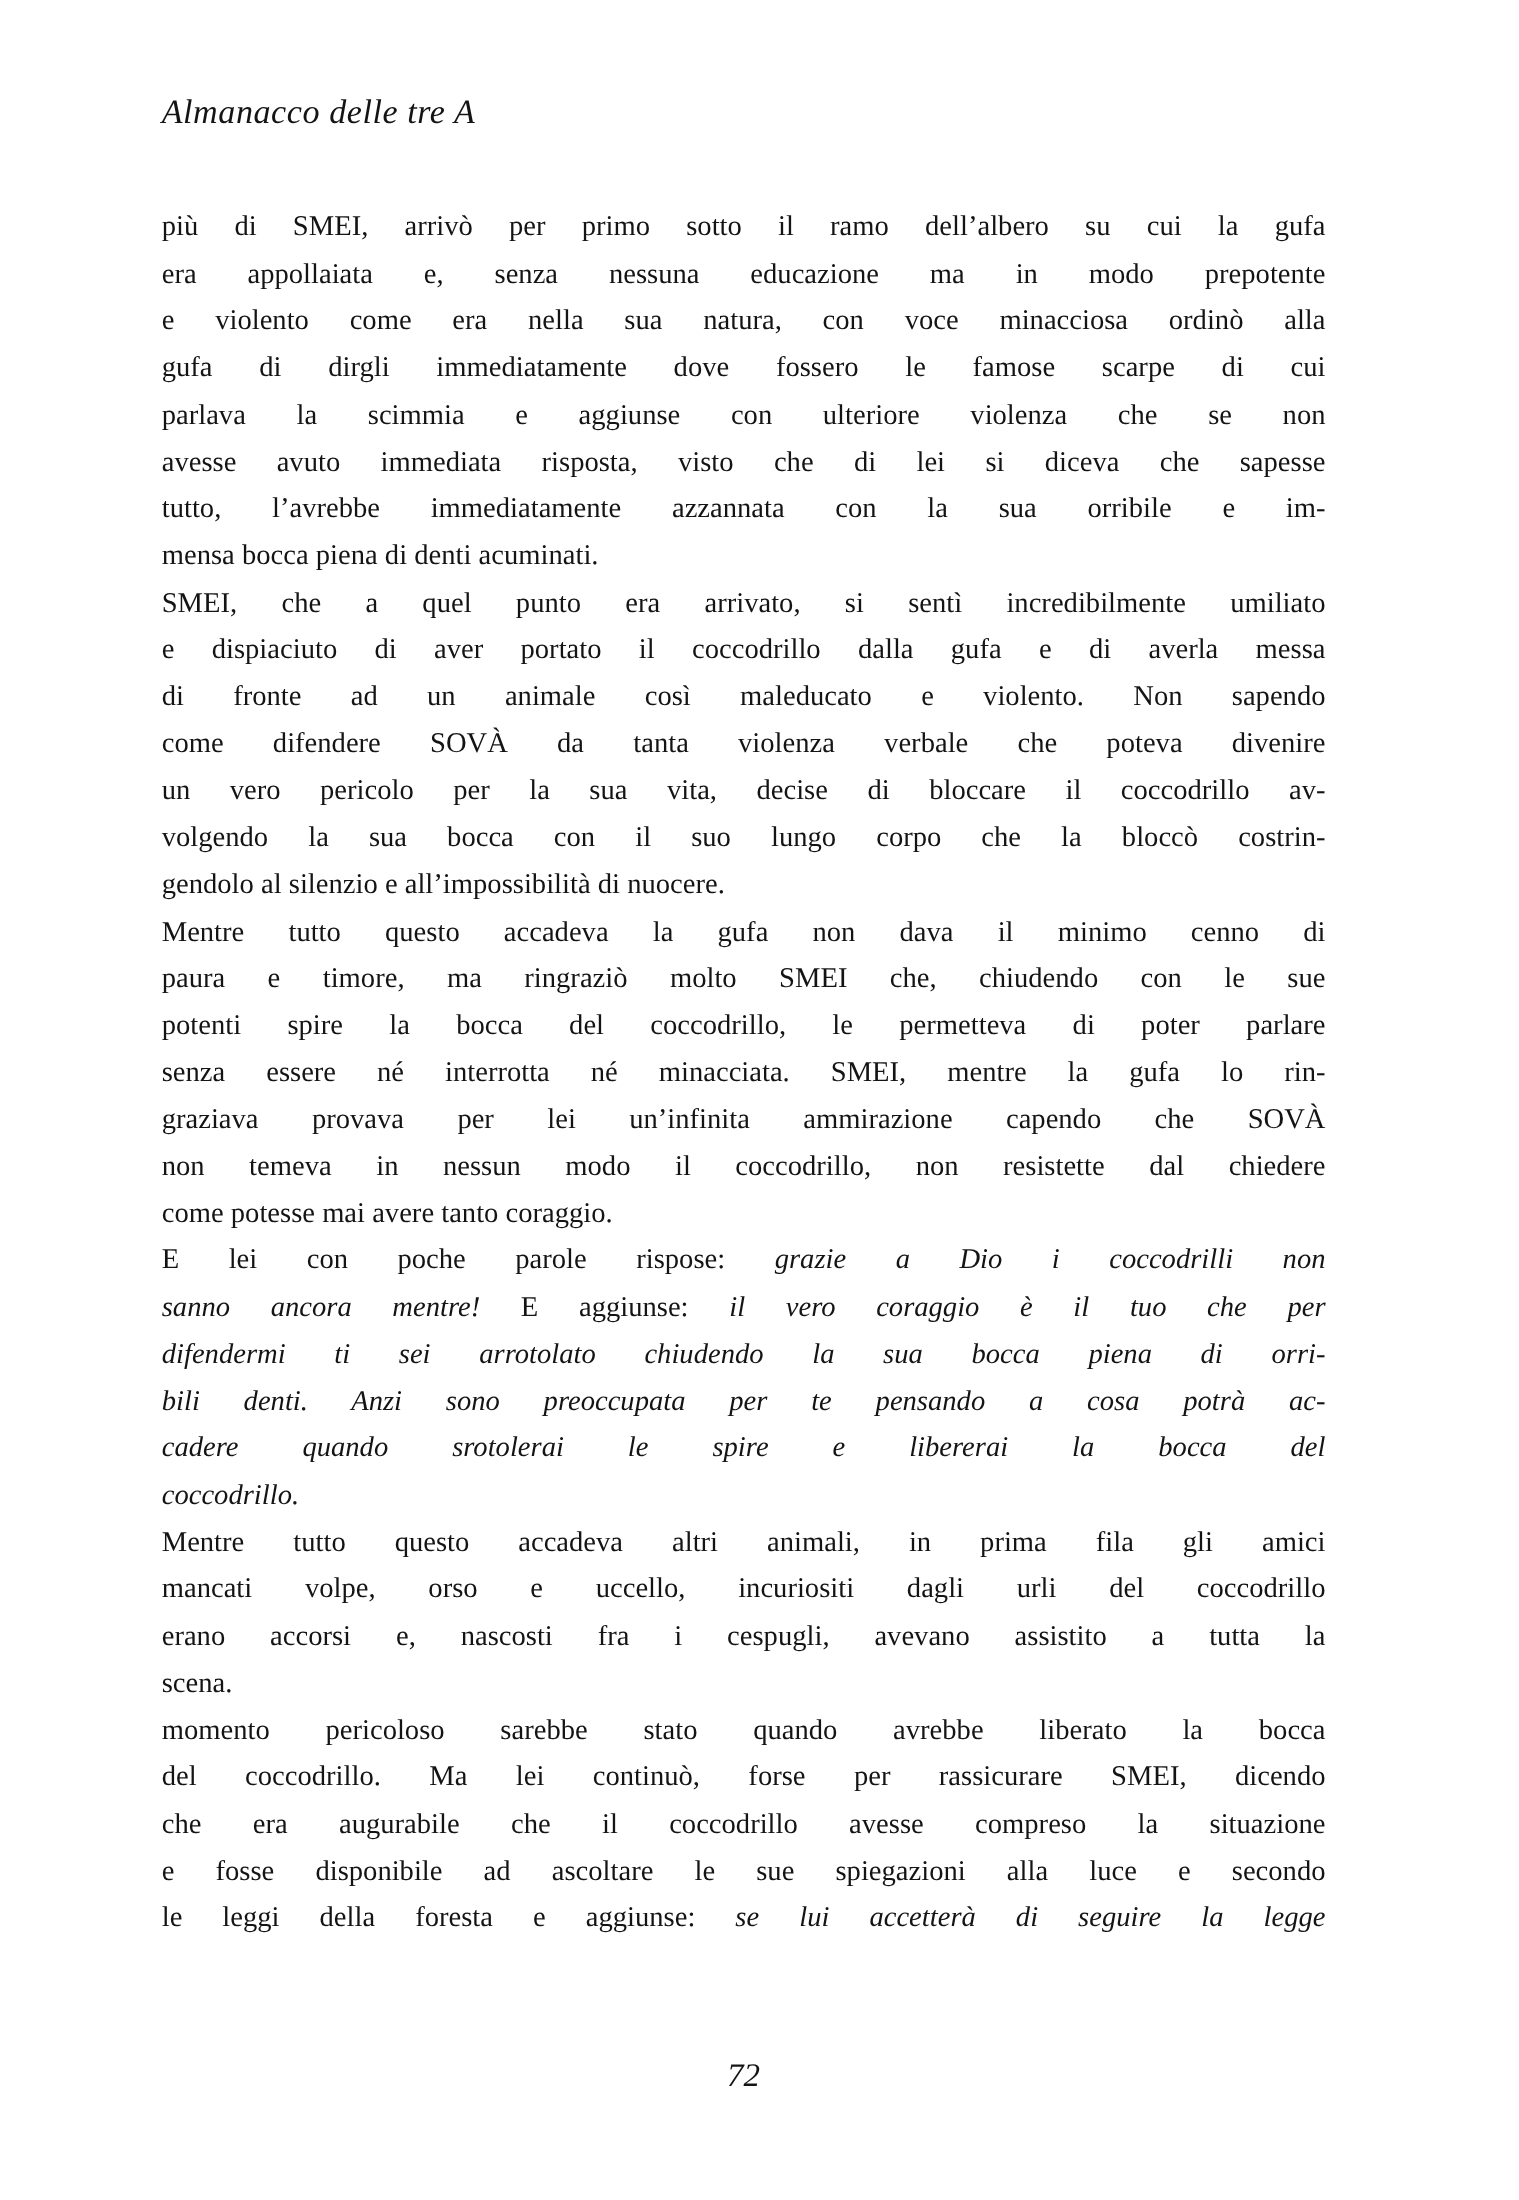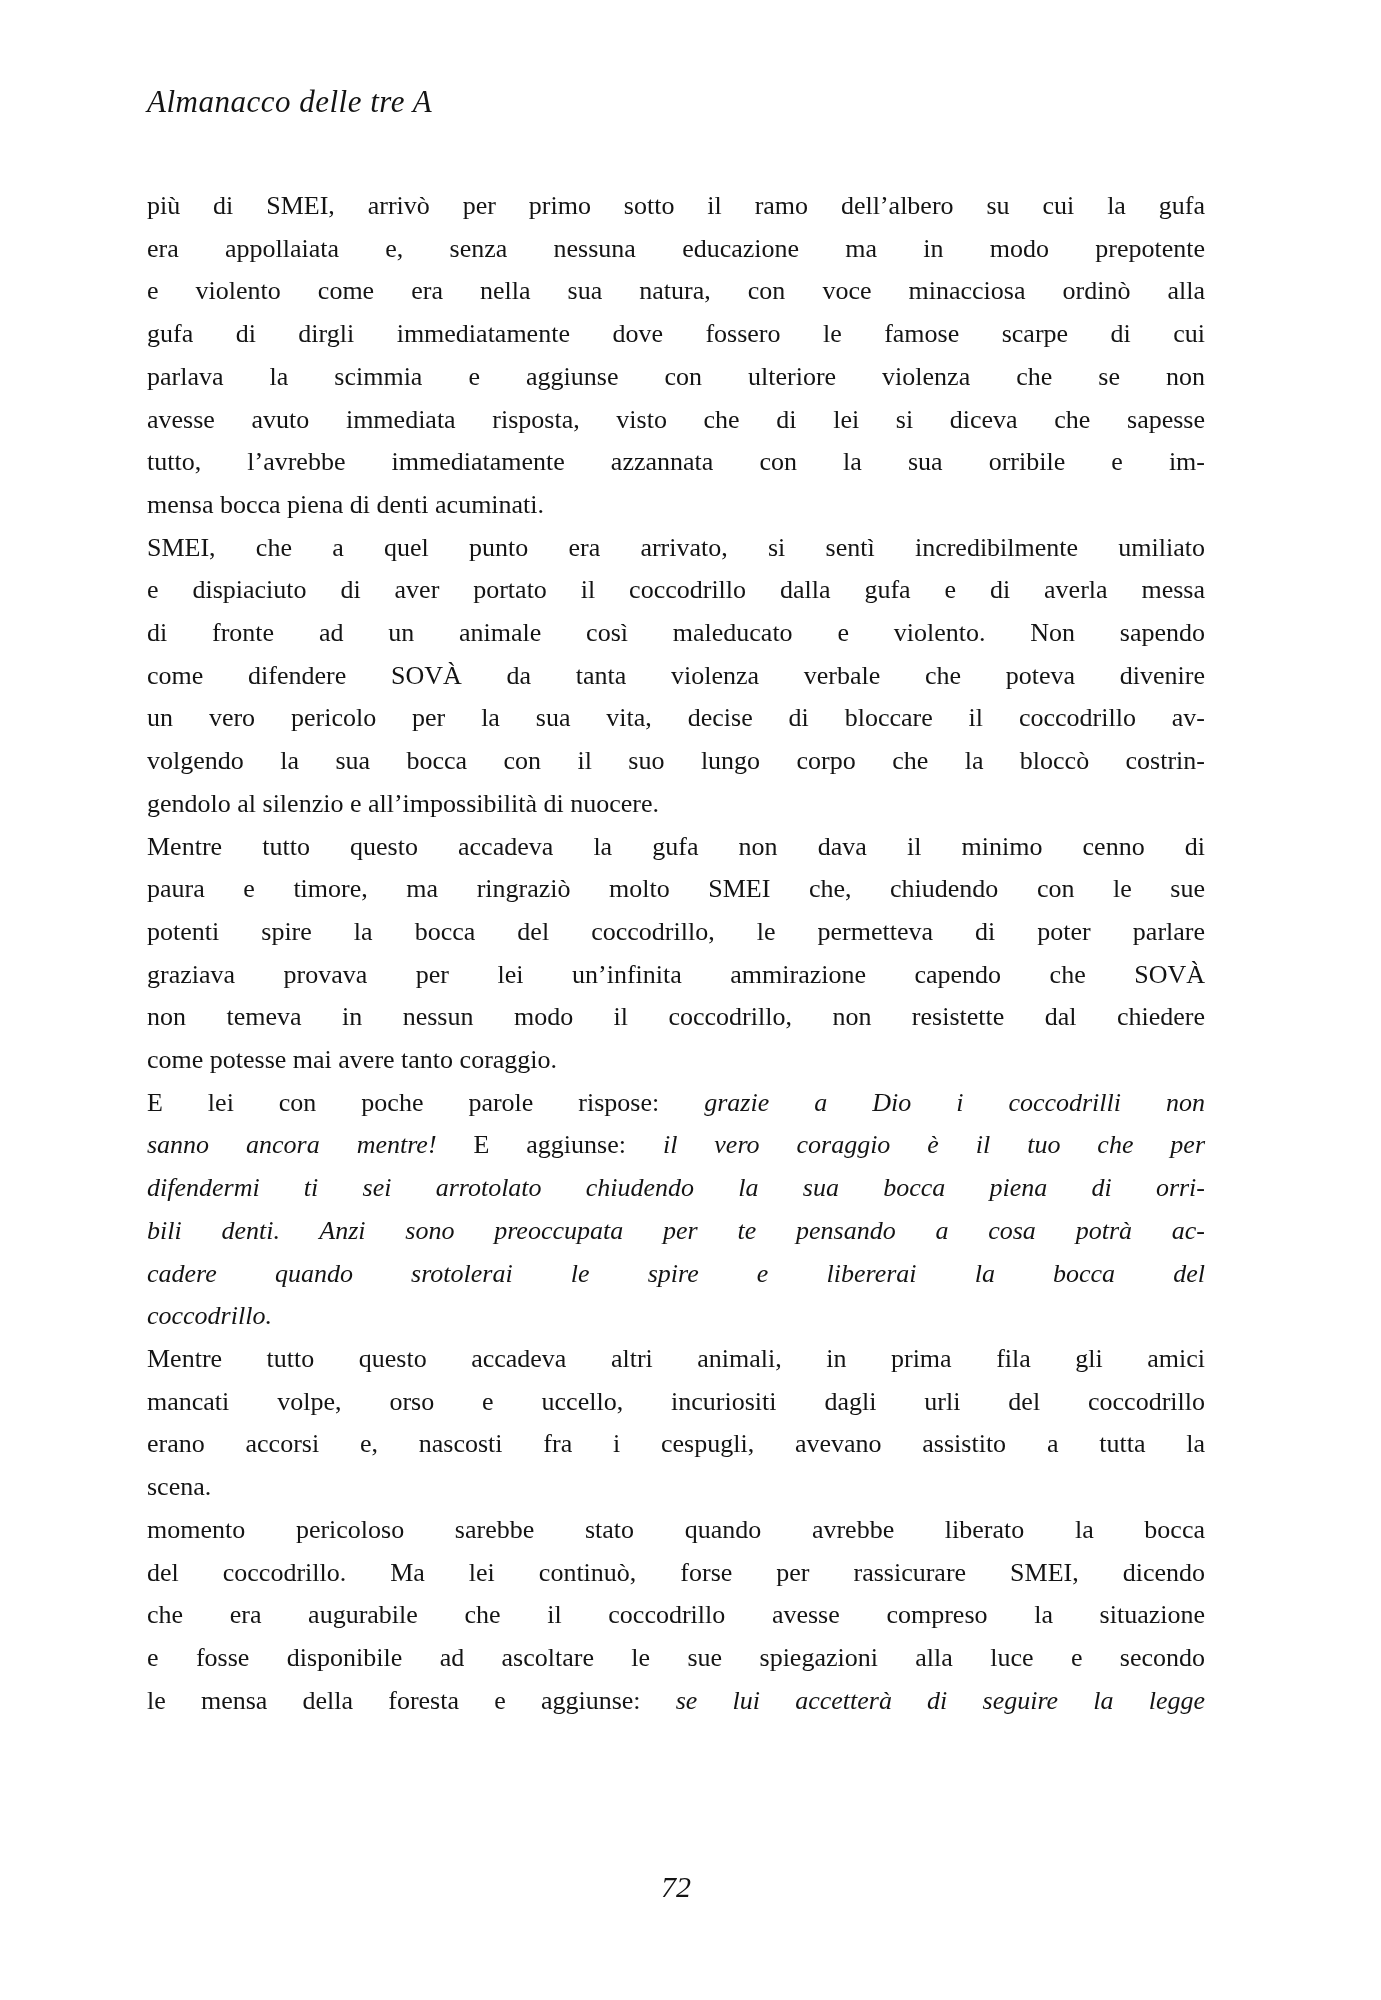--- a/index.html
+++ b/index.html
@@ -68,33 +68,34 @@
     <div class="line just"><span>SMEI, che a quel punto era arrivato, si sentì incredibilmente umiliato</span></div>
     <div class="line just"><span>e dispiaciuto di aver portato il coccodrillo dalla gufa e di averla messa</span></div>
     <div class="line just"><span>di fronte ad un animale così maleducato e violento. Non sapendo</span></div>
     <div class="line just"><span>come difendere SOVÀ da tanta violenza verbale che poteva divenire</span></div>
     <div class="line just"><span>un vero pericolo per la sua vita, decise di bloccare il coccodrillo av-</span></div>
     <div class="line just"><span>volgendo la sua bocca con il suo lungo corpo che la bloccò costrin-</span></div>
     <div class="line"><span>gendolo al silenzio e all’impossibilità di nuocere.</span></div>
     <div class="line just"><span>Mentre tutto questo accadeva la gufa non dava il minimo cenno di</span></div>
     <div class="line just"><span>paura e timore, ma ringraziò molto SMEI che, chiudendo con le sue</span></div>
     <div class="line just"><span>potenti spire la bocca del coccodrillo, le permetteva di poter parlare</span></div>
+    <div class="line just"><span>senza essere né interrotta né minacciata. SMEI, mentre la gufa lo rin-</span></div>
     <div class="line just"><span>graziava provava per lei un’infinita ammirazione capendo che SOVÀ</span></div>
     <div class="line just"><span>non temeva in nessun modo il coccodrillo, non resistette dal chiedere</span></div>
     <div class="line"><span>come potesse mai avere tanto coraggio.</span></div>
     <div class="line just"><span>E lei con poche parole rispose: </span><span class="it">grazie a Dio i coccodrilli non</span></div>
     <div class="line just"><span class="it">sanno ancora mentre!</span><span> E aggiunse: </span><span class="it">il vero coraggio è il tuo che per</span></div>
     <div class="line just"><span class="it">difendermi ti sei arrotolato chiudendo la sua bocca piena di orri-</span></div>
     <div class="line just"><span class="it">bili denti. Anzi sono preoccupata per te pensando a cosa potrà ac-</span></div>
     <div class="line just"><span class="it">cadere quando srotolerai le spire e libererai la bocca del</span></div>
     <div class="line"><span class="it">coccodrillo.</span></div>
     <div class="line just"><span>Mentre tutto questo accadeva altri animali, in prima fila gli amici</span></div>
     <div class="line just"><span>mancati volpe, orso e uccello, incuriositi dagli urli del coccodrillo</span></div>
     <div class="line just"><span>erano accorsi e, nascosti fra i cespugli, avevano assistito a tutta la</span></div>
     <div class="line"><span>scena.</span></div>
     <div class="line just"><span>momento pericoloso sarebbe stato quando avrebbe liberato la bocca</span></div>
     <div class="line just"><span>del coccodrillo. Ma lei continuò, forse per rassicurare SMEI, dicendo</span></div>
     <div class="line just"><span>che era augurabile che il coccodrillo avesse compreso la situazione</span></div>
     <div class="line just"><span>e fosse disponibile ad ascoltare le sue spiegazioni alla luce e secondo</span></div>
-    <div class="line just"><span>le mensa della foresta e aggiunse: </span><span class="it">se lui accetterà di seguire la legge</span></div>
+    <div class="line just"><span>le leggi della foresta e aggiunse: </span><span class="it">se lui accetterà di seguire la legge</span></div>
   </div>
 
 <div class="page-number">72</div>
 
 </body></html>

